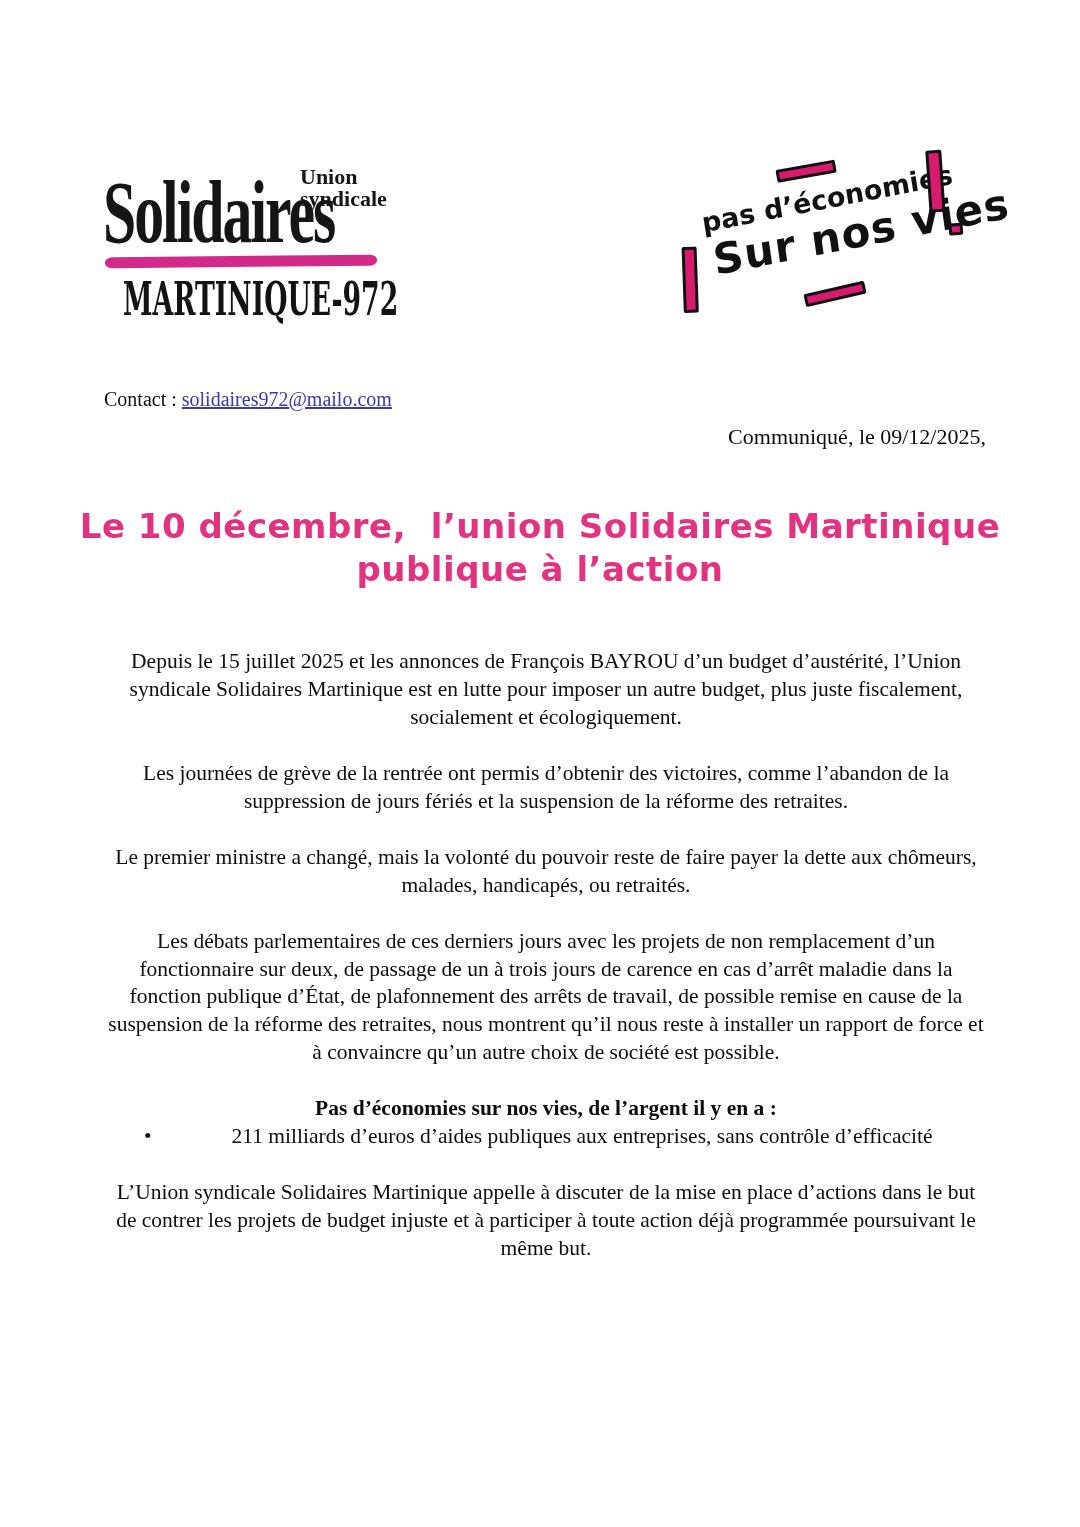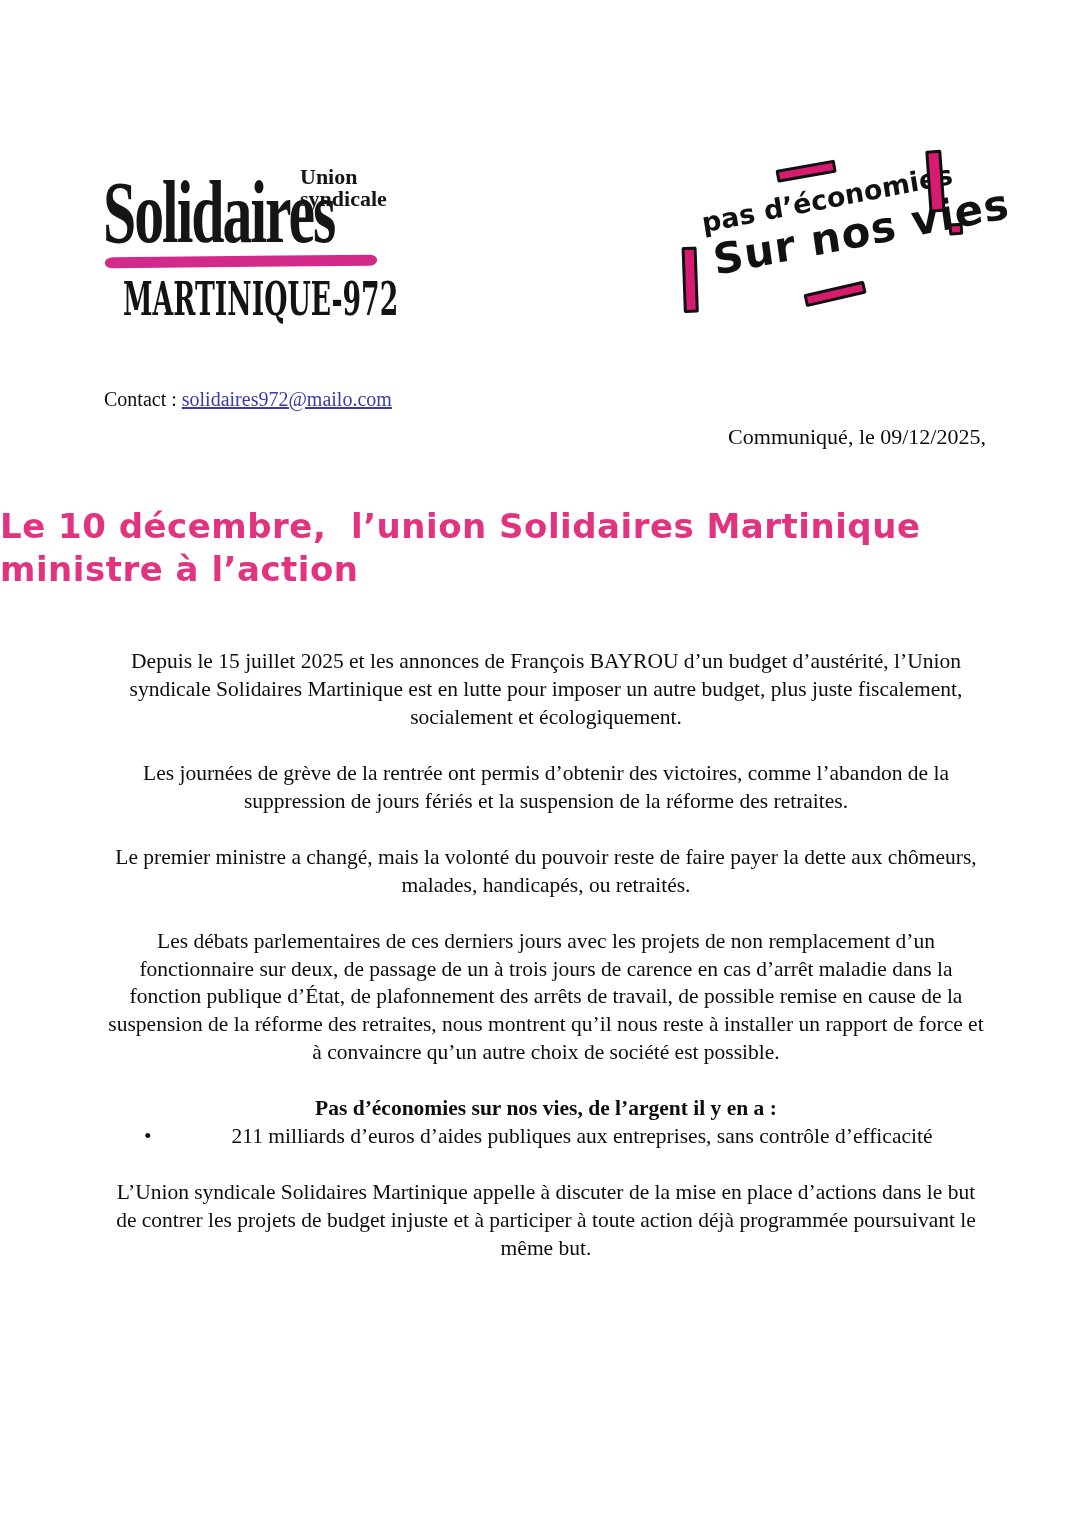--- a/index.html
+++ b/index.html
@@ -79,21 +79,21 @@
   .contact{position:absolute;left:104px;top:346px;font-size:20px;margin-top:42px;}
   .contact a{color:var(--link-blue);text-decoration:underline;}
   .dateline{
     position:absolute;left:0;top:424px;width:1080px;
     padding-right:94px;text-align:right;font-size:22px;
   }
 
   
   .title{
     position:absolute;left:0;top:505px;width:1080px;
-    color:var(--accent-pink);
+    text-align:center;color:var(--accent-pink);
     font-family:"DejaVu Sans","Liberation Sans",sans-serif;
     font-weight:800;font-size:34px;line-height:43px;
     letter-spacing:0.5px;
   }
   .title .tline{white-space:pre-wrap;}
 
   
   .body-text{
     position:absolute;left:104px;top:648px;width:884px;
     font-size:21.5px;line-height:1.3;text-align:center;
@@ -132,21 +132,21 @@
   </div>
 
   <div class="contact">
     <span>Contact : </span><a href="#">solidaires972@mailo.com</a>
   </div>
 
   <div class="dateline">Communiqué, le 09/12/2025,</div>
 
   <div class="title">
     <div class="tline">Le 10 décembre,  l’union Solidaires Martinique</div>
-    <div class="tline">ministre à l’action</div>
+    <div class="tline">publique à l’action</div>
   </div>
 
   <div class="body-text">
     <p>Depuis le 15 juillet 2025 et les annonces de François BAYROU d’un budget d’austérité, l’Union syndicale Solidaires Martinique est en lutte pour imposer un autre budget, plus juste fiscalement, socialement et écologiquement.</p>
     <p>Les journées de grève de la rentrée ont permis d’obtenir des victoires, comme l’abandon de la suppression de jours fériés et la suspension de la réforme des retraites.</p>
     <p>Le premier ministre a changé, mais la volonté du pouvoir reste de faire payer la dette aux chômeurs, malades, handicapés, ou retraités.</p>
     <p>Les débats parlementaires de ces derniers jours avec les projets de non remplacement d’un fonctionnaire sur deux, de passage de un à trois jours de carence en cas d’arrêt maladie dans la fonction publique d’État, de plafonnement des arrêts de travail, de possible remise en cause de la suspension de la réforme des retraites, nous montrent qu’il nous reste à installer un rapport de force et à convaincre qu’un autre choix de société est possible.</p>
     <p class="lead">Pas d’économies sur nos vies, de l’argent il y en a :</p>
     <ul class="bullets">
       <li>211 milliards d’euros d’aides publiques aux entreprises, sans contrôle d’efficacité</li>

